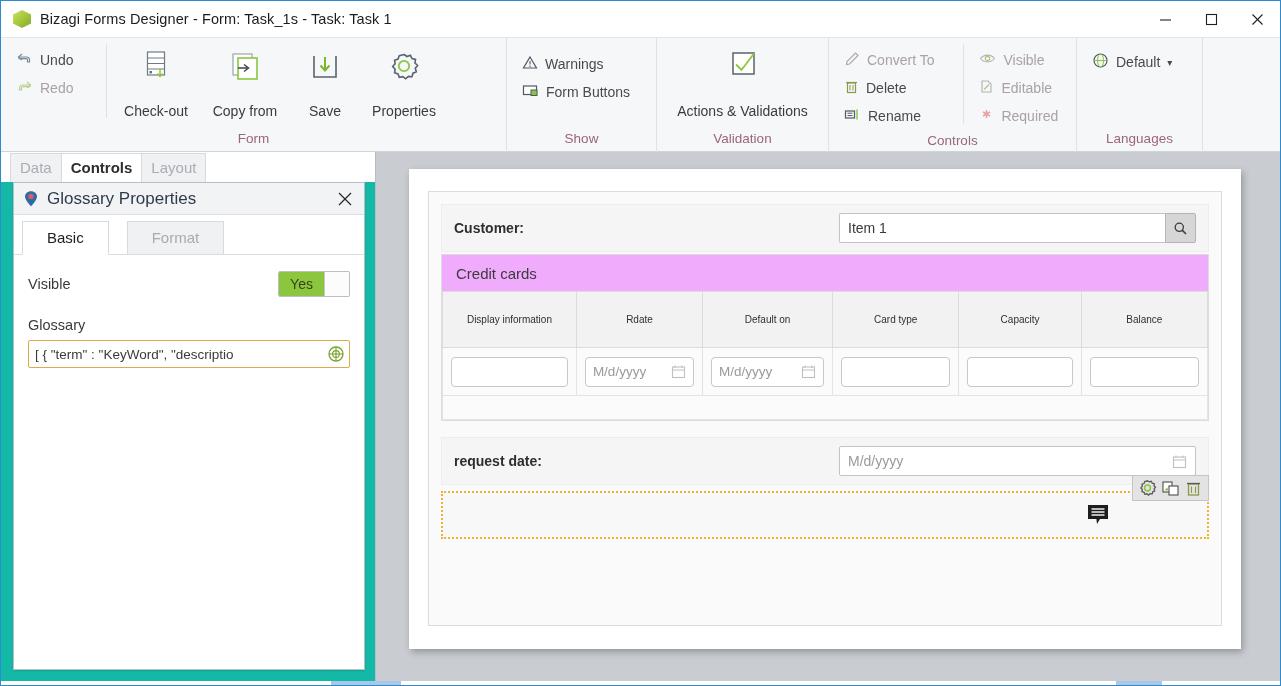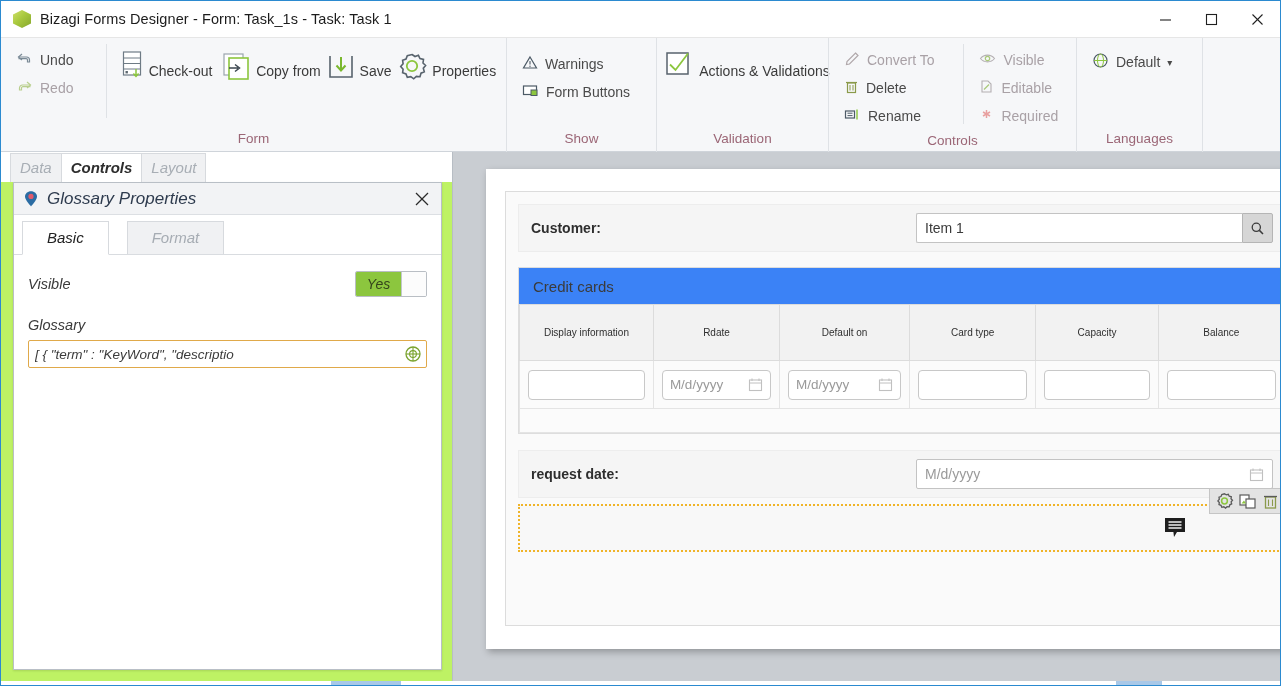--- a/index.html
+++ b/index.html
@@ -101,25 +101,27 @@
     color: #4a4a4a;
     white-space: nowrap;
     cursor: default;
   }
   .cmd-small.disabled { color: #a9a1a6; }
   .cmd-stack { display: flex; flex-direction: column; justify-content: flex-start; padding-top: 2px; }
 
   
   .cmd-large {
     display: flex;
-    align-items: center;
-    justify-content: center;
+    flex-direction: column;
+    align-items: center;
+    justify-content: flex-end;
     width: 68px;
     padding: 4px 2px 0 2px;
     cursor: default;
+    gap: 9px;
   }
   .cmd-large .gi { height: 42px; display:flex; align-items:center; justify-content:center; }
   .cmd-large .lbl {
     font-size: 14px;
     color: #3b3b3b;
     margin-top: 4px;
     white-space: nowrap;
   }
   .cmd-large.wide { width: auto; min-width: 78px; }
 
@@ -127,26 +129,25 @@
   .body-area {
     position: relative;
     height: 534px;
     display: flex;
     background: #ffffff;
   }
 
   
   .left-panel {
     position: relative;
-    width: 452px;
-    background: #bef264;
+    width: 375px;
+    background: #14b8a6;
     border-right: 1px solid #b7bdc4;
     display: flex;
     flex-direction: column;
-    font-style: italic;
   }
   .panel-tabs {
     display: flex;
     align-items: flex-end;
     height: 30px;
     padding-left: 9px;
     background: #ffffff;
   }
   .ptab {
     padding: 4px 9px 5px 9px;
@@ -324,22 +325,22 @@
   .lookup-btn {
     width: 31px; height: 30px;
     border: 1px solid #b5b5b5;
     background: #d6d6d6;
     border-radius: 0 2px 2px 0;
     display: flex; align-items: center; justify-content: center;
   }
 
   .group-box {
     border: 1px solid #dddddd;
-    background: #3b82f6;
-    margin-top: 15px;
+    background: #f0abfc;
+    margin-top: 2px;
   }
   .group-title {
     font-size: 15px;
     color: #3b3b3b;
     padding: 10px 14px 9px 14px;
   }
   table.grid {
     width: 100%;
     border-collapse: collapse;
     table-layout: fixed;

